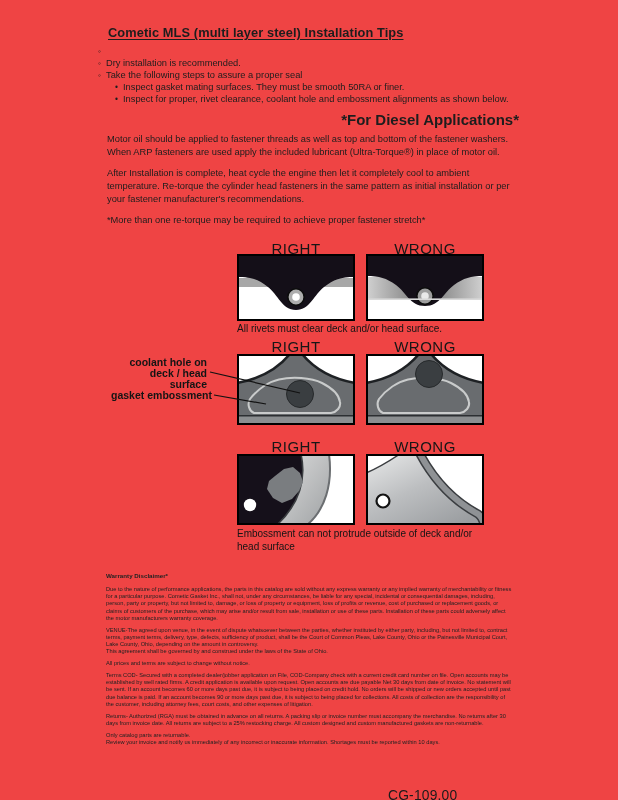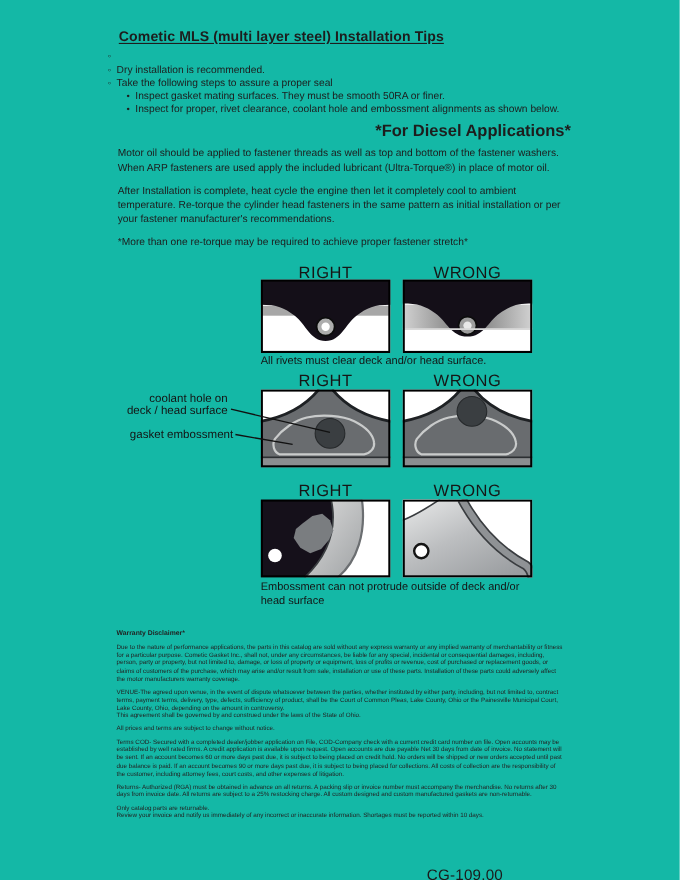--- a/index.html
+++ b/index.html
@@ -1,17 +1,17 @@
 <!DOCTYPE html>
 <html style="--ink: #1d1d1d; --diagram_black: #140f18; --gasket_gray: #696c6f; --deck_gray: #a7a7a7;"><head>
 <meta charset="utf-8">
 <style>
   html,body{margin:0;padding:0;background:#fff;}
   .page{
-    position:relative;width:618px;height:800px;background:#14b8a6;overflow:hidden;
+    position:relative;width:618px;height:800px;background:#ef4444;overflow:hidden;
     font-family:"Liberation Sans",sans-serif;color:var(--ink,#1d1d1d);
   }
   .title{
     position:absolute;left:108px;top:25px;margin:0;
     font-size:12.8px;font-weight:bold;text-decoration:underline;text-underline-offset:2px;
     letter-spacing:0.1px;
   }
   .tips{position:absolute;left:96px;top:45px;margin:0;padding:0;list-style:none;font-size:9.3px;}
   .tips li{display:flex;gap:3px;line-height:12px;margin:0;}
   .tips li.sub{margin-left:17px;}
@@ -24,21 +24,21 @@
   .lbl{position:absolute;width:118px;text-align:center;font-size:15px;letter-spacing:0.5px;color:#161616;}
   .lbl.r1{top:228px}.lbl.r2{top:326px}.lbl.r3{top:426px}
   .lbl.lft{left:237px}.lbl.rgt{left:366px}
   .panel{position:absolute;width:118px;display:block;}
   .p-r1{top:242px;height:67px}.p-r2{top:342px;height:71px}.p-r3{top:442px;height:71px}
   .p-lft{left:237px}.p-rgt{left:366px}
   .cap{position:absolute;font-size:10px;line-height:12.5px;color:#141414;}
   .cap.c1{left:237px;top:311px;white-space:nowrap;}
   .cap.c2{left:238px;top:415px;white-space:nowrap;}
   .cap.c3{left:237px;top:516px;width:250px;}
-  .callout{position:absolute;font-size:10.5px;line-height:11px;text-align:right;color:#141414;}
+  .callout{position:absolute;font-size:10.5px;line-height:11px;text-align:right;color:#141414;font-weight:bold;}
   .co1{left:112px;top:345px;width:95px;}
   .co2{left:110px;top:378px;width:102px;white-space:nowrap;}
   .leaders{position:absolute;left:204px;top:352px;z-index:3;}
 
   .legal{position:absolute;left:106px;top:572px;width:407px;font-size:5.7px;line-height:7.25px;color:#222;}
   .legal h3{font-size:6.2px;margin:0 0 6.5px 0;}
   .legal p{margin:0 0 4.5px 0;}
   .legal p.joined{margin-bottom:0;}
   .code{position:absolute;left:388px;top:788px;font-size:13.8px;color:#1b1b1b;letter-spacing:0.2px;}
 </style>

